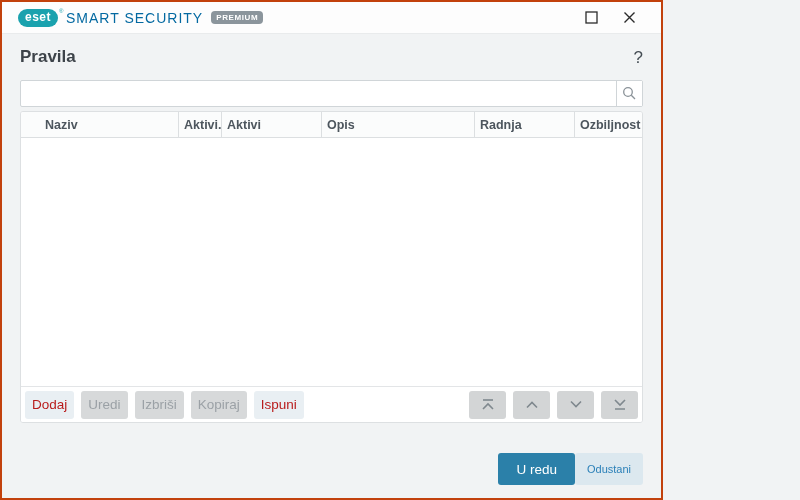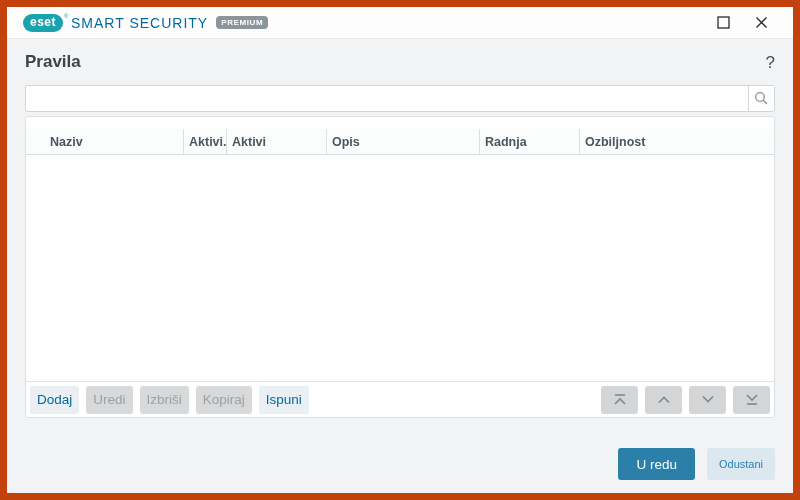--- a/index.html
+++ b/index.html
@@ -1,22 +1,22 @@
 <!DOCTYPE html>
 <html><head>
 <meta charset="utf-8">
 <style>
   * { margin:0; padding:0; box-sizing:border-box; }
   html,body { width:800px; height:500px; overflow:hidden; }
   body { font-family:"Liberation Sans", sans-serif; background:#f1f3f4; }
 
   .window{
-    width:800px; height:500px;
+    width:663px; height:500px;
     display:flex; flex-direction:column;
-    border:7px solid #c2410c;
+    border:2px solid #c2410c;
     background:#f1f3f4;
   }
 
   
   .titlebar{
     height:32px; flex:0 0 32px;
     background:#fdfdfd;
     display:flex; align-items:center;
     padding:0 24px 0 16px;
     border-bottom:1px solid #e9ebec;
@@ -85,21 +85,20 @@
     border:1px solid #dde0e2;
     border-radius:3px;
     display:flex; flex-direction:column;
     overflow:hidden;
   }
   .thead{
     flex:0 0 26px; height:26px;
     display:flex; align-items:center;
     background:#fbfcfc;
     border-bottom:1px solid #dcdfe1;
-    margin-top:12px;
   }
   .hcell{
     height:100%; display:flex; align-items:center;
     font-size:12.5px; font-weight:bold; color:#4d565e;
     padding-left:5px;
     border-right:1px solid #dcdfe1;
     white-space:nowrap; overflow:hidden;
     cursor:default;
   }
   .hcell.c0{ flex:0 0 158px; padding-left:24px; }
@@ -115,39 +114,39 @@
     flex:0 0 36px;
     border-top:1px solid #e3e5e7;
     display:flex; align-items:center; gap:7px;
     padding:0 4px;
     background:#fff;
   }
   .act-btn{
     height:28px; padding:0 7px;
     border:none; border-radius:3px;
     font-size:13.5px; font-family:"Liberation Sans", sans-serif;
-    background:#e9eff3; color:#0369a1;
+    background:#e9eff3; color:#b91c1c;
     cursor:pointer;
   }
   .act-btn.disabled{
     background:#d7d9da; color:#9ba1a6; cursor:default;
   }
   .spacer{ flex:1; }
   .move-btn{
     width:37px; height:28px; flex:0 0 37px;
     border:none; border-radius:3px;
     background:#d3d5d6; cursor:default;
     display:flex; align-items:center; justify-content:center;
   }
 
   
   .dialog-footer{
     flex:0 0 75px; height:75px;
     display:flex; justify-content:flex-end; align-items:flex-start;
-    gap:12px; padding:30px 18px 16px 0;
+    gap:0; padding:30px 18px 16px 0;
   }
   .ok-btn{
     height:32px; padding:0 18px;
     border:none; border-radius:3px;
     background:#2b80a9; color:#fff;
     font-size:13.5px; font-family:"Liberation Sans", sans-serif;
     cursor:pointer;
   }
   .cancel-btn{
     height:32px; padding:0 12px;

